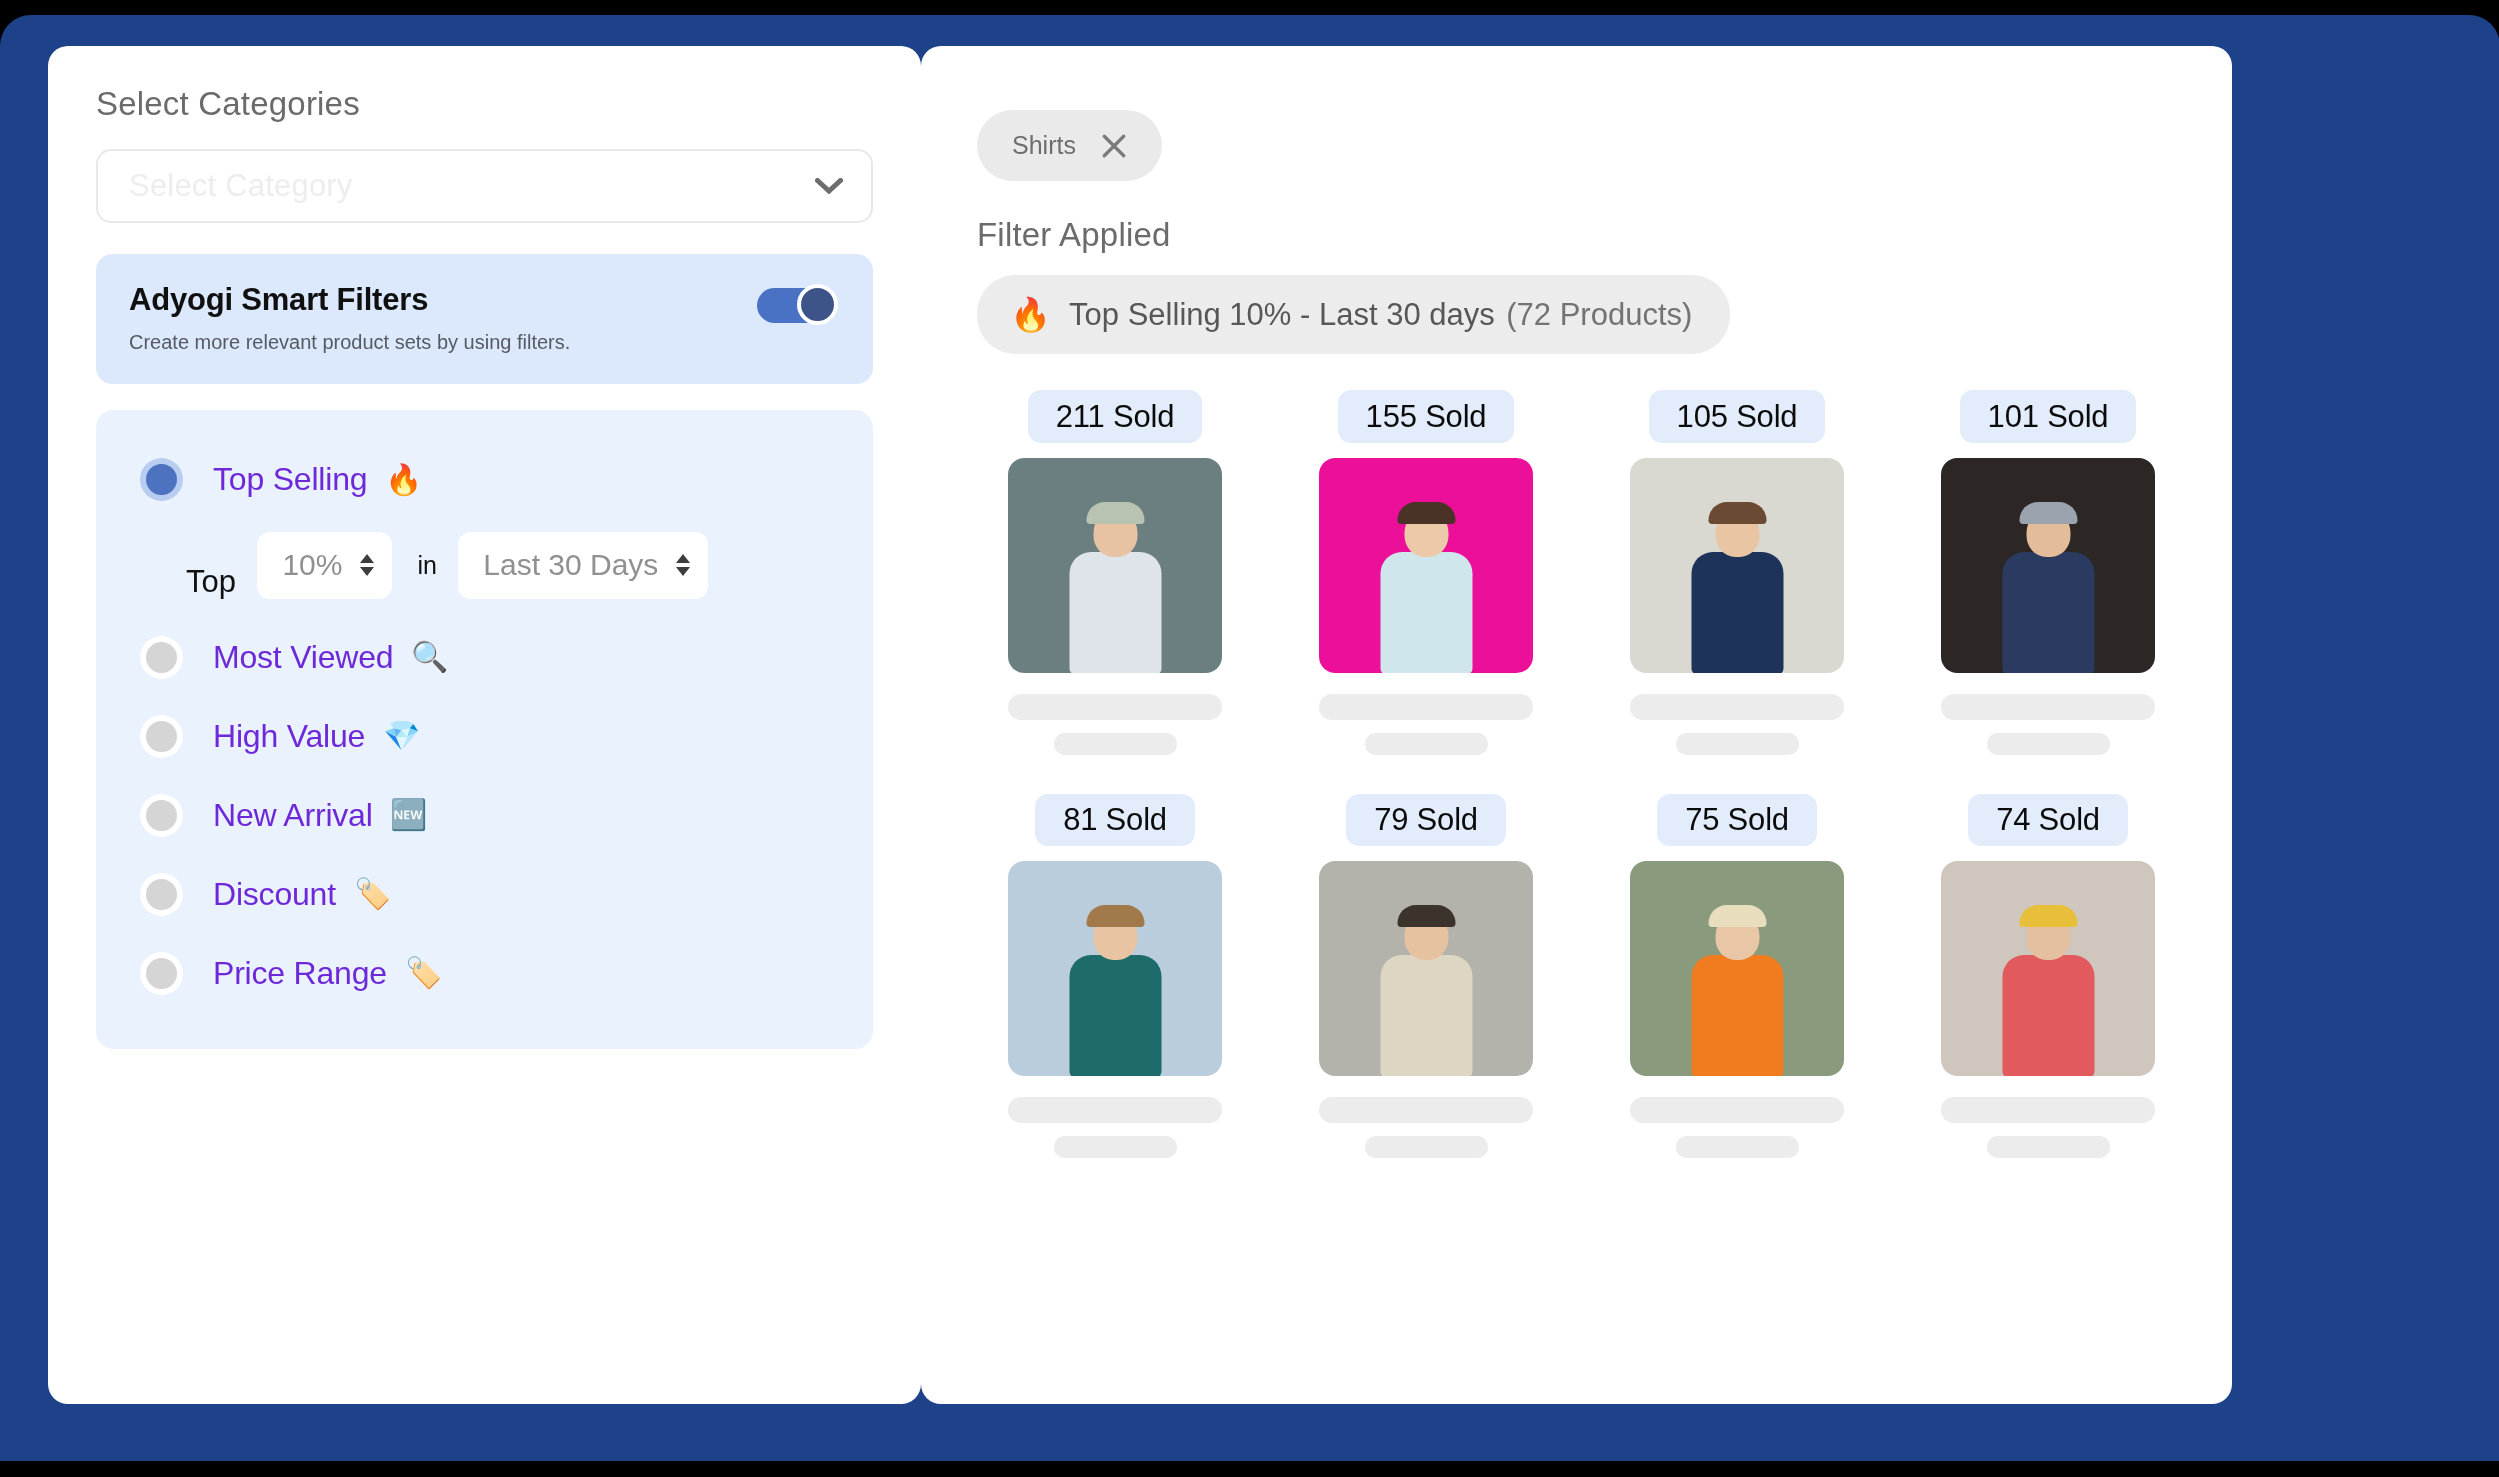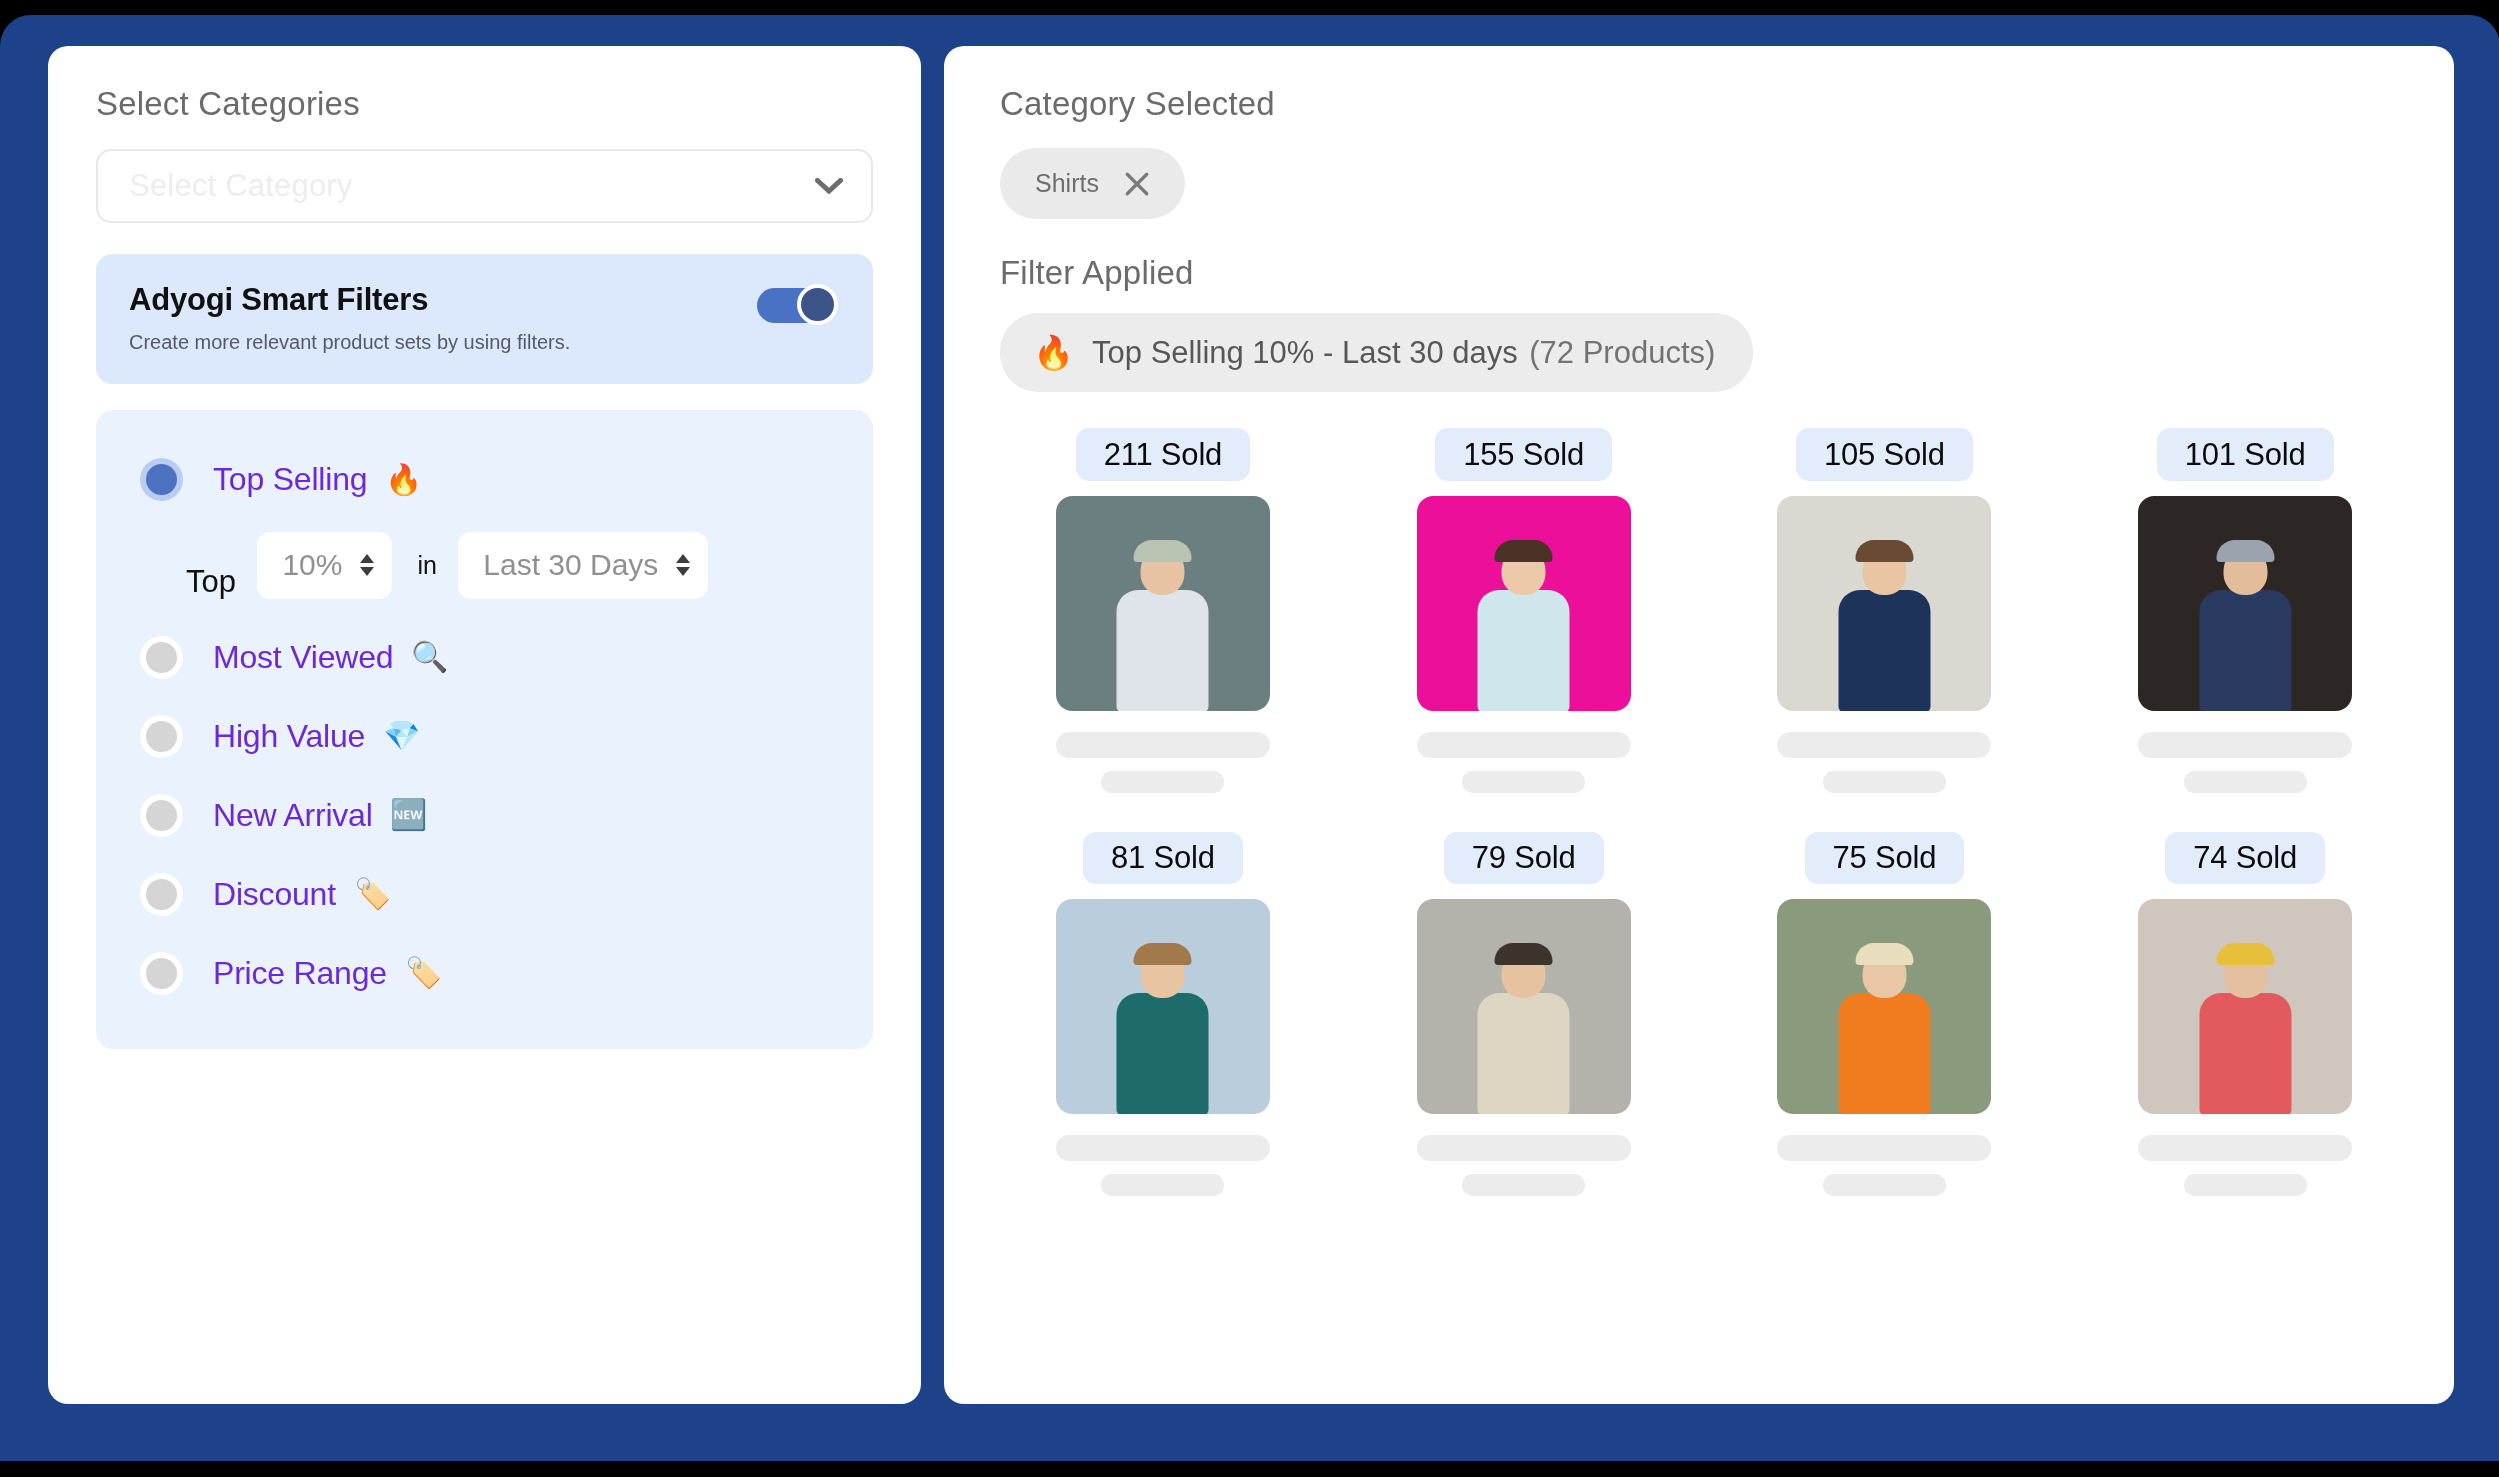--- a/index.html
+++ b/index.html
@@ -18,23 +18,22 @@
   .frame {
     position: absolute;
     left: 0; top: 15px;
     width: 2500px; height: 1446px;
     background: #1d4289;
     border-radius: 31px 31px 0 0;
   }
   .panels {
     position: absolute;
     left: 48px; top: 46px;
-    width: 2406px; height: 1358px;
+    width: 2184px; height: 1358px;
     display: flex;
-    gap: 23px;
   }
 
   
   .left-panel {
     width: 873px;
     background: #ffffff;
     border-radius: 20px;
     padding: 39px 48px 0 48px;
   }
   .section-label {
@@ -383,21 +382,20 @@
             </span>
           <span class="opt-label">Price Range</span>
           <span class="opt-emoji">🏷️</span>
         </div>
 
       </div>
     </div>
 
     <div class="right-panel">
 
-      <div class="section-label">Category Selected</div>
 
       <div class="chip-cat">
         <span class="txt">Shirts</span>
         <span class="x-icon">
           <svg width="26" height="26" viewBox="0 0 32 32">
             <path d="M4 4 L28 28 M28 4 L4 28" stroke="#7a7a7a" stroke-width="4" stroke-linecap="round"></path>
           </svg>
         </span>
       </div>
 

